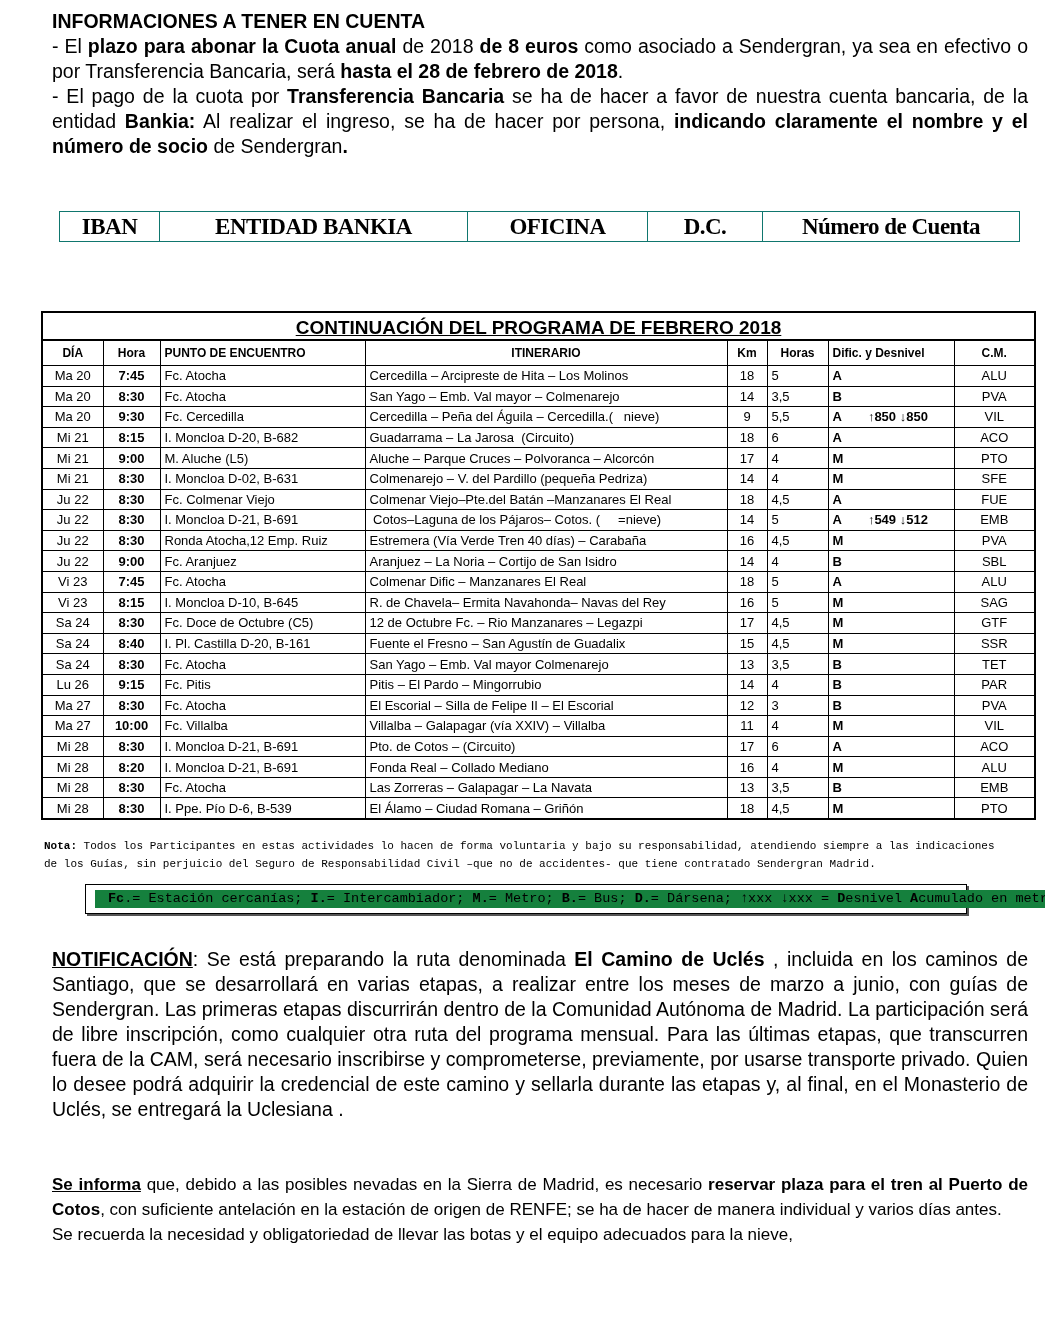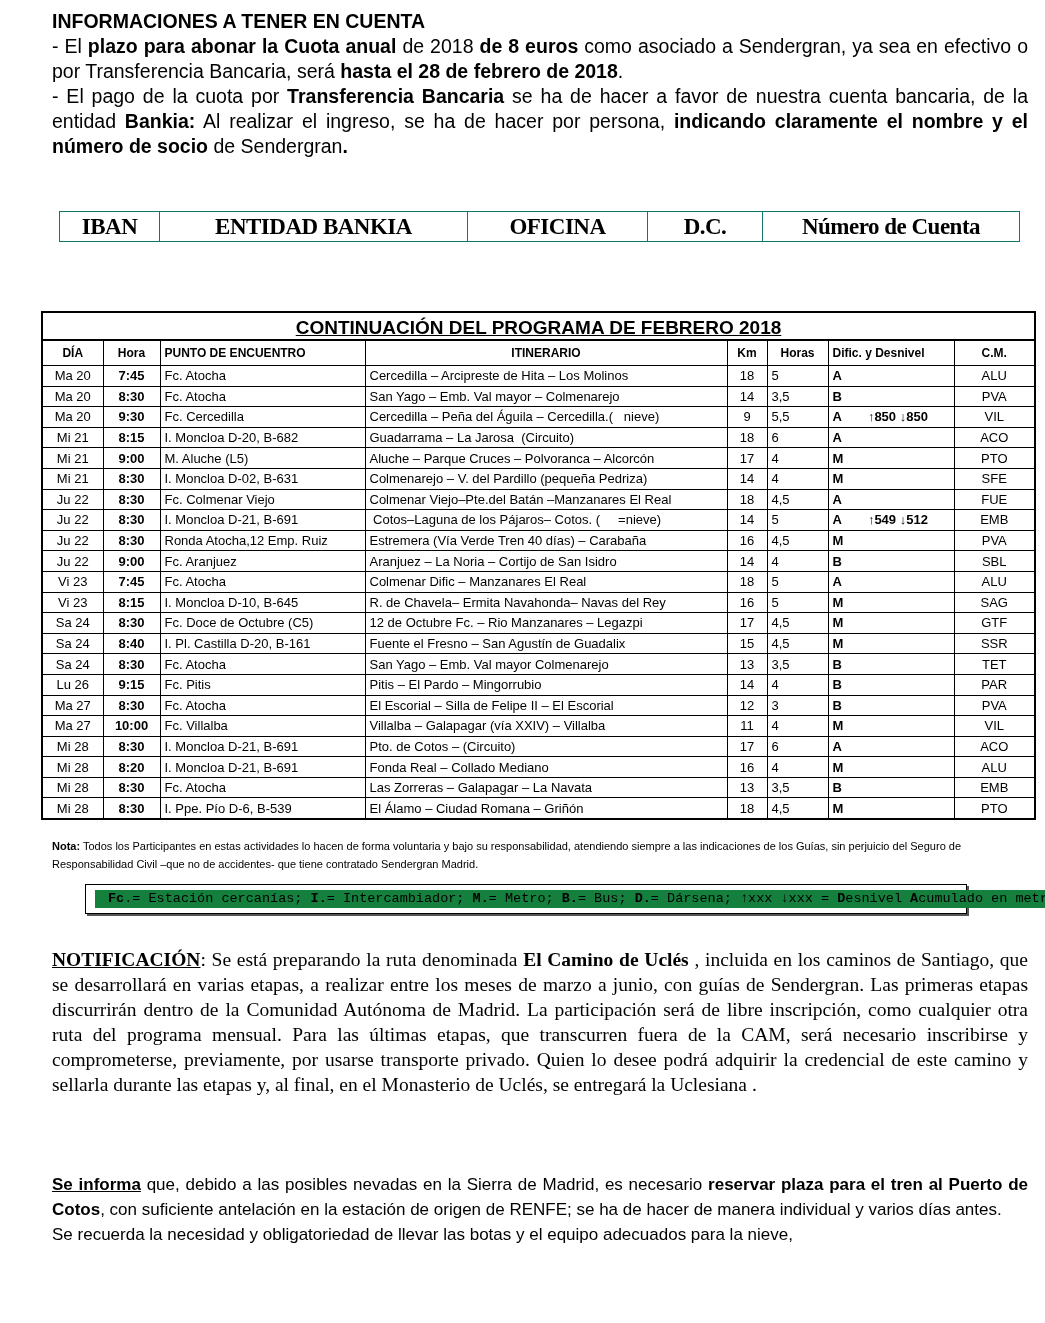--- a/index.html
+++ b/index.html
@@ -18,25 +18,25 @@
   #prog { position: absolute; left: 41px; top: 311px; border-collapse: collapse; width: 993px; table-layout: fixed; font-family: "Liberation Sans", sans-serif; }
   #prog td, #prog th { border: 1px solid #000; padding: 0 0 0 4px; font-size: 13px; height: 19.6px; line-height: 19px; white-space: nowrap; overflow: hidden; }
   #prog caption { caption-side: top; border: 2px solid #000; border-bottom: none; font-weight: bold; font-size: 19px; text-decoration: underline; height: 26px; line-height: 30px; text-align: center; }
   #prog thead th { font-size: 12px; font-weight: bold; height: 24px; line-height: 24px; }
   #prog .c { text-align: center; padding-left: 0; }
   #prog .hora { font-weight: bold; text-align: center; padding-left: 0; }
   #prog .dif { font-weight: bold; }
   #prog .dif .desn { margin-left: 26px; }
   #prog { border: 2px solid #000; }
 
-  #nota { position: absolute; left: 52px; top: 837px; width: 960px; font-family: Liberation Sans, sans-serif; font-size: 11px; line-height: 18px; }
+  #nota { position: absolute; left: 44px; top: 837px; width: 960px; font-family: Liberation Mono, monospace; font-size: 11px; line-height: 18px; }
   #legend { position: absolute; left: 85px; top: 884px; width: 880px; height: 28px; border: 1.5px solid #000; box-shadow: 2px 2px 0 #555; }
   #legend .hl { position: absolute; left: 9px; top: 5px; background: #15803d; font-family: Liberation Mono, monospace; font-size: 13.5px; line-height: 18px; padding: 0 10px 0 13px; white-space: nowrap; }
 
-  #notif { position: absolute; left: 52px; top: 947px; width: 976px; font-size: 19.5px; line-height: 25px; text-align: justify; font-family: Liberation Serif, serif; }
+  #notif { position: absolute; left: 52px; top: 947px; width: 976px; font-size: 19.5px; line-height: 25px; text-align: justify; }
   #notif p { margin: 0; }
   .ul { text-decoration: underline; font-weight: bold; }
   #informa { position: absolute; left: 52px; top: 1172px; width: 976px; font-size: 17px; line-height: 25px; }
   #informa p { margin: 0; }
   #informa p.j { text-align: justify; }
 </style>
 </head>
 <body>
 
 <div id="info" class="arial">

